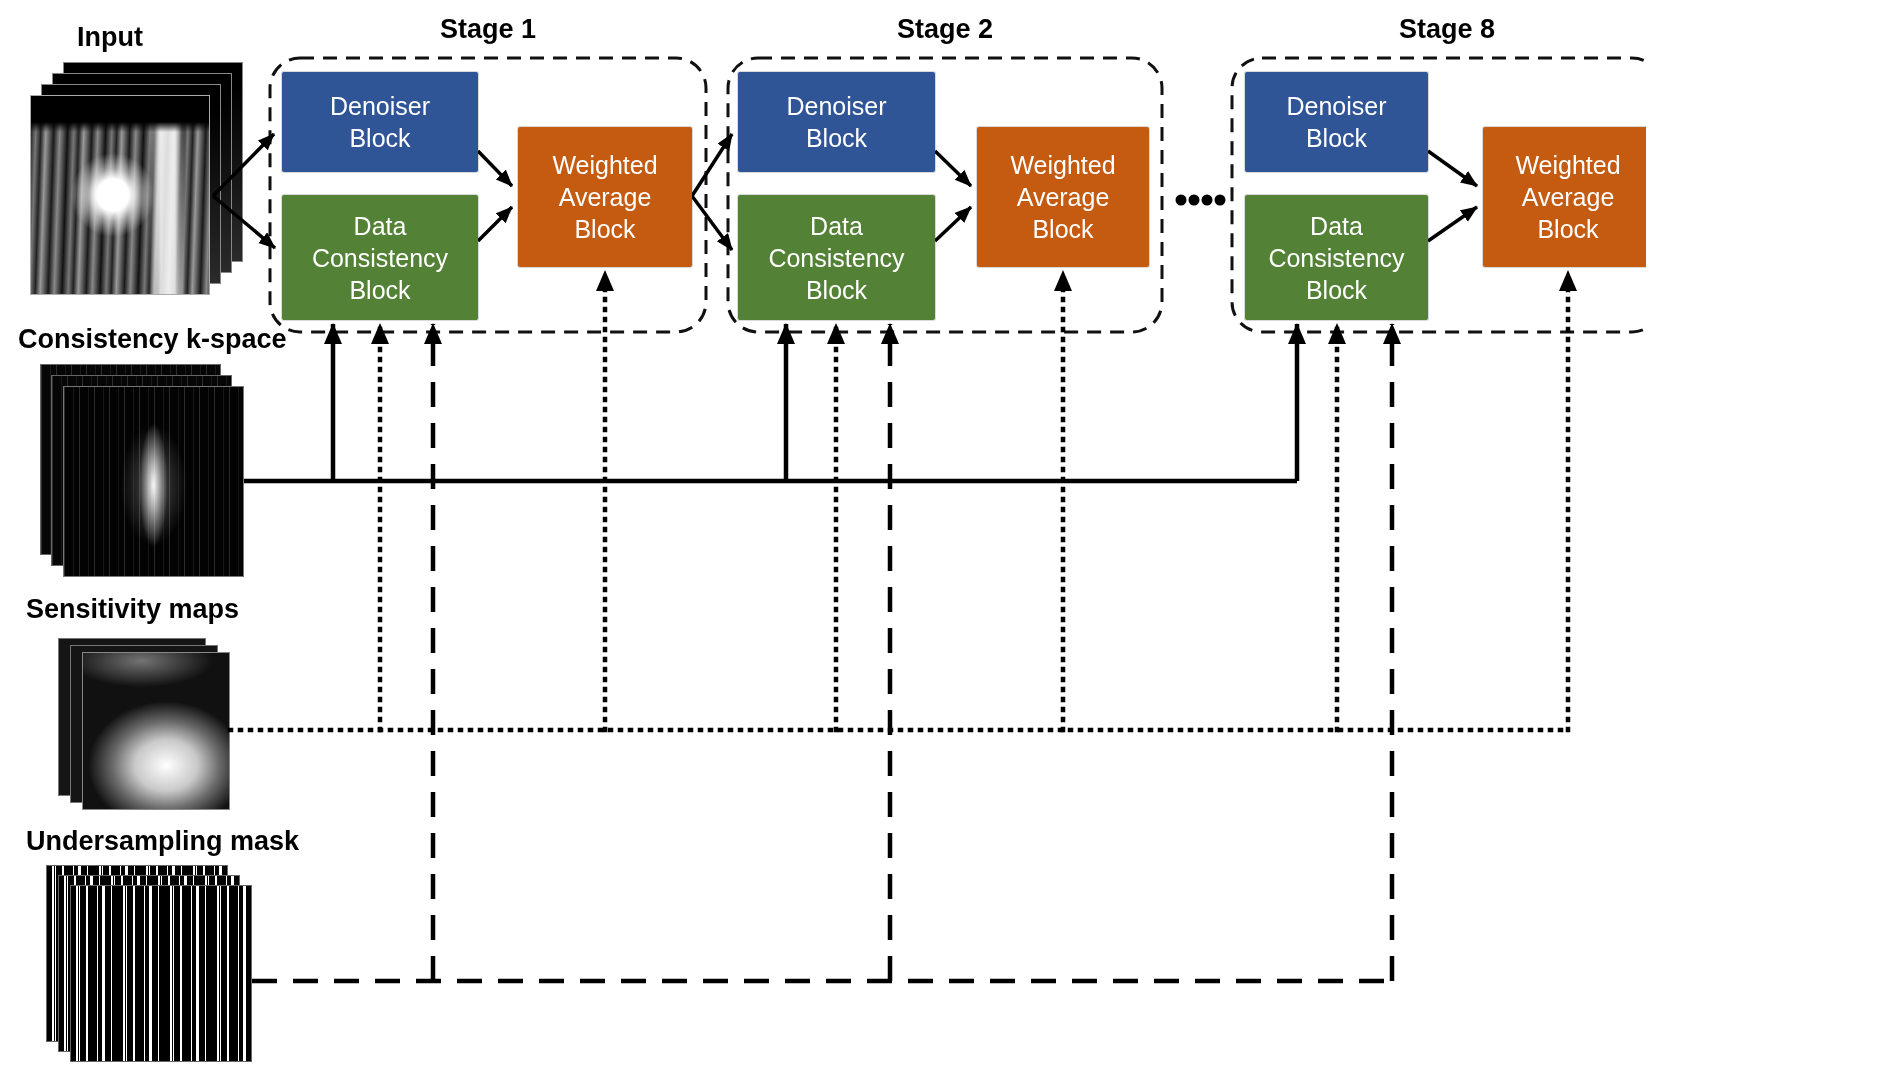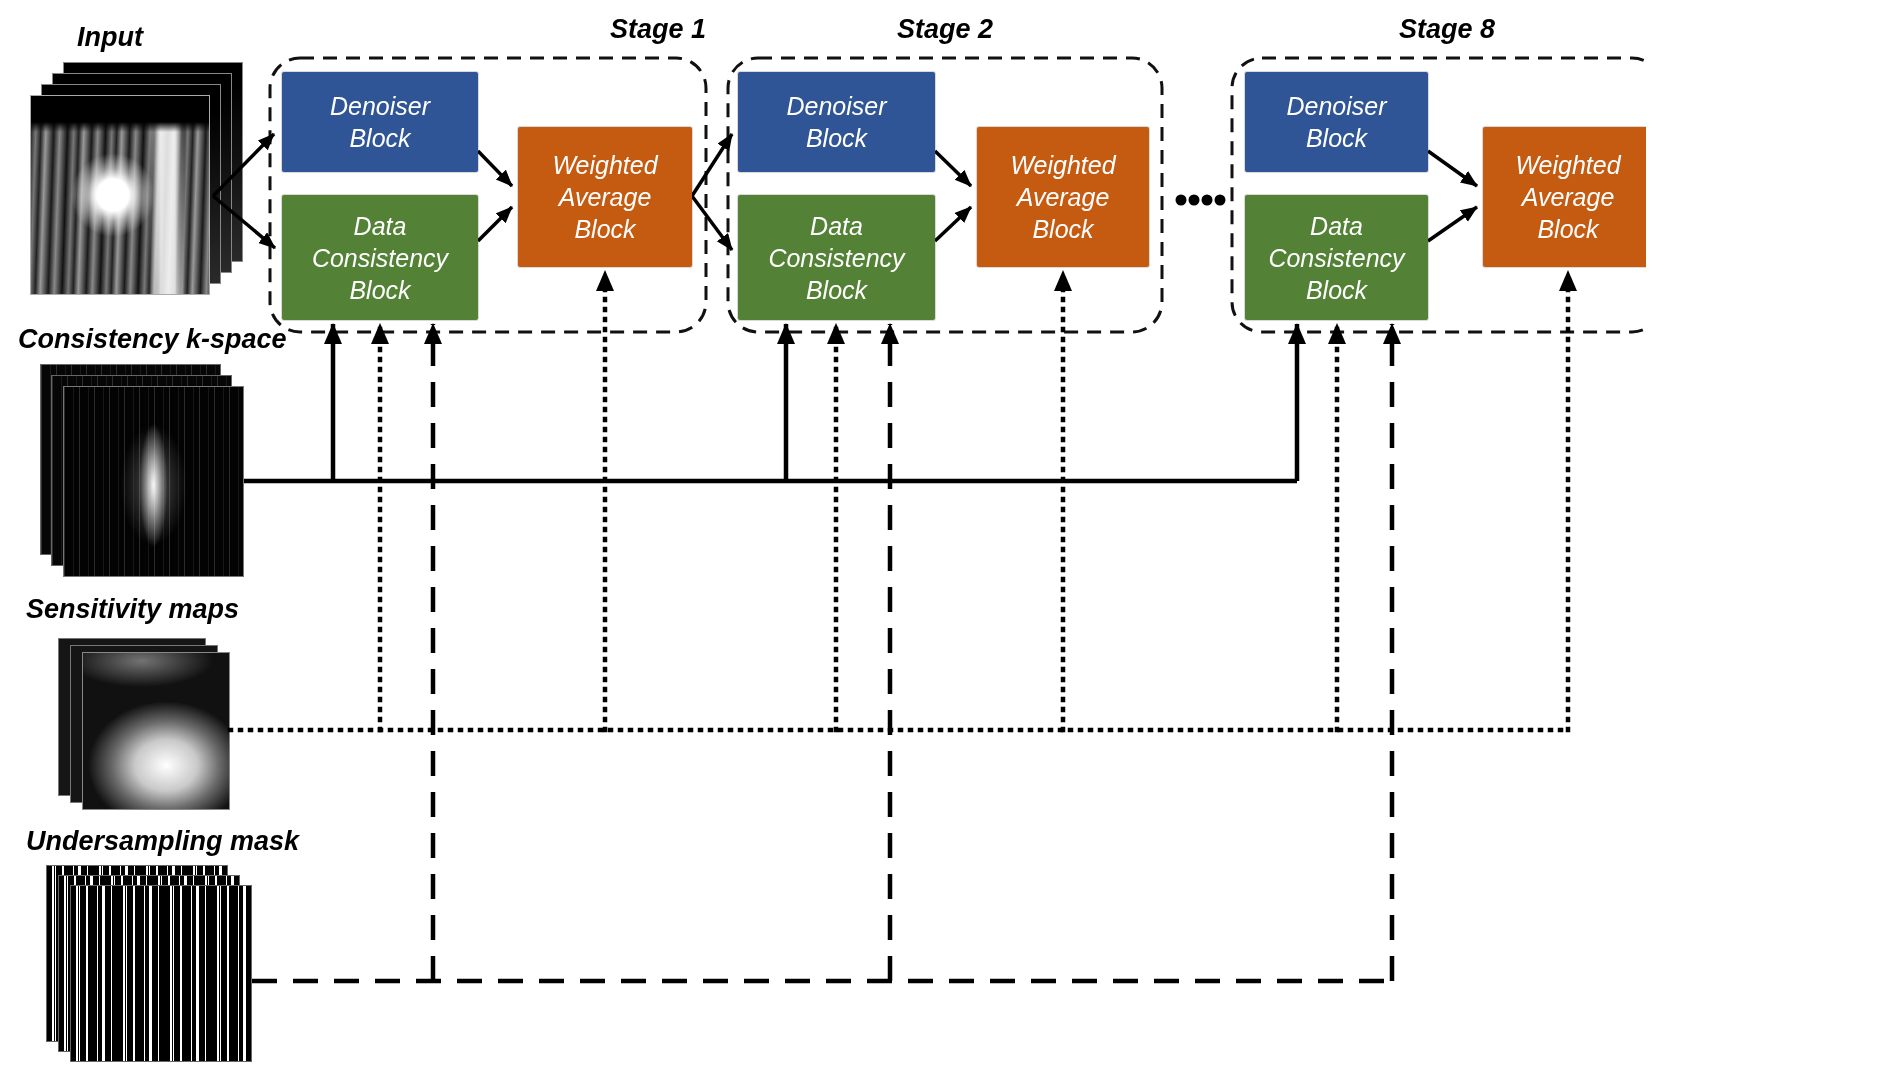--- a/index.html
+++ b/index.html
@@ -1,17 +1,17 @@
 <!DOCTYPE html>
 <html><head>
 <meta charset="utf-8">
 <style>
   html,body{margin:0;padding:0;background:#ffffff;}
   .canvas{position:relative;width:1646px;height:1072px;background:#ffffff;overflow:hidden;
-          font-family:"Liberation Sans","DejaVu Sans",sans-serif;font-style:italic;}
+          font-family:"Liberation Sans","DejaVu Sans",sans-serif;}
   .wires{position:absolute;left:0;top:0;z-index:2;}
   .lbl{position:absolute;z-index:4;color:#000;font-weight:bold;font-size:27px;white-space:nowrap;}
   .lbl.center{text-align:center;}
   .blk{position:absolute;z-index:3;border-radius:2px;display:flex;align-items:center;justify-content:center;
        color:#fff;font-size:25px;line-height:1.28;text-align:center;white-space:pre-line;
        box-shadow:0 0 0 1px rgba(0,0,0,0.15);}
   .frame{position:absolute;box-sizing:border-box;}
   .stack{position:absolute;z-index:1;}
   
   .input-img{background-color:#555;border:1px solid #aaa;background-image:
@@ -104,21 +104,21 @@
 
     <g fill="#000">
       <circle cx="1181" cy="200" r="5.5"></circle>
         <circle cx="1194" cy="200" r="5.5"></circle>
       <circle cx="1207" cy="200" r="5.5"></circle>
         <circle cx="1220" cy="200" r="5.5"></circle>
     </g>
   </svg>
 
   <div class="lbl center" style="left:30px;top:22px;width:160px;">Input</div>
-  <div class="lbl center" style="left:270px;top:14px;width:436px;text-align:right;">Stage 1</div>
+  <div class="lbl center" style="left:270px;top:14px;width:436px;">Stage 1</div>
   <div class="lbl center" style="left:728px;top:14px;width:434px;">Stage 2</div>
   <div class="lbl center" style="left:1232px;top:14px;width:430px;">Stage 8</div>
   <div class="lbl center" style="left:1706px;top:44px;width:172px;">Output</div>
   <div class="lbl" style="left:18px;top:324px;">Consistency k-space</div>
   <div class="lbl" style="left:26px;top:594px;">Sensitivity maps</div>
   <div class="lbl" style="left:26px;top:826px;">Undersampling mask</div>
 
   <div class="stack">
     <div class="frame input-back" style="left:63px;top:62px;width:180px;height:200px;"></div>
     <div class="frame input-back" style="left:52px;top:73px;width:180px;height:200px;"></div>

